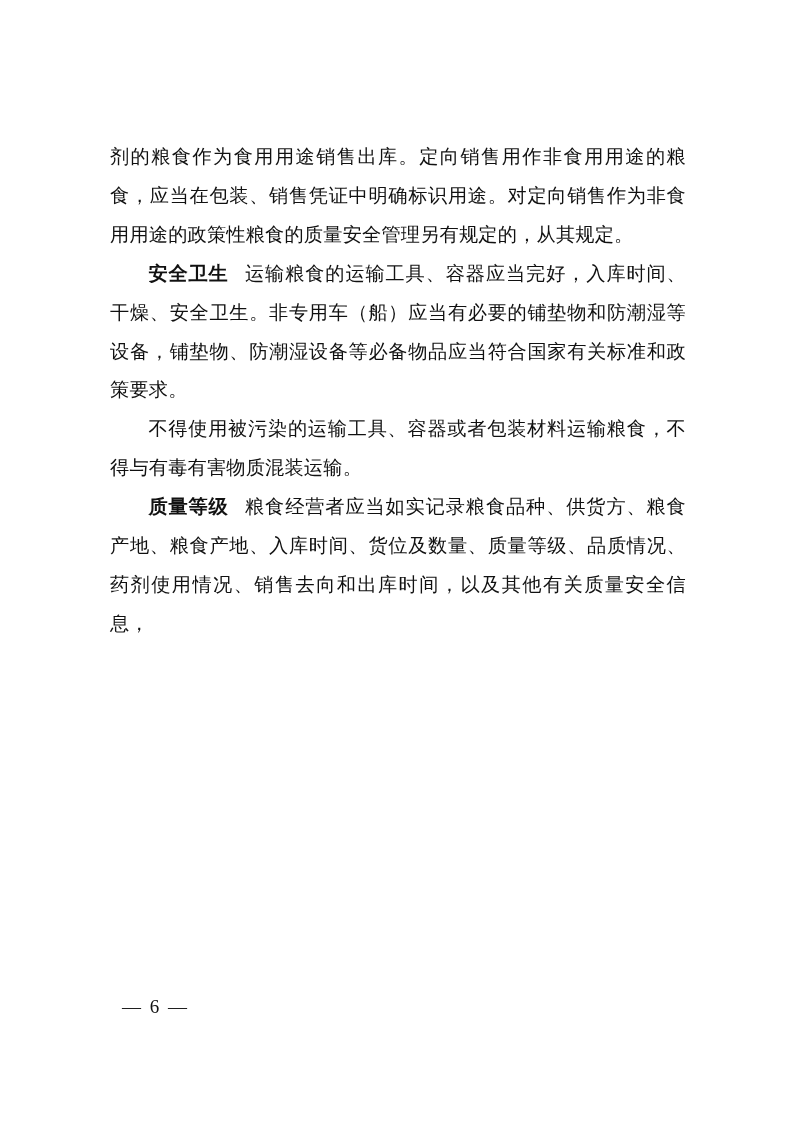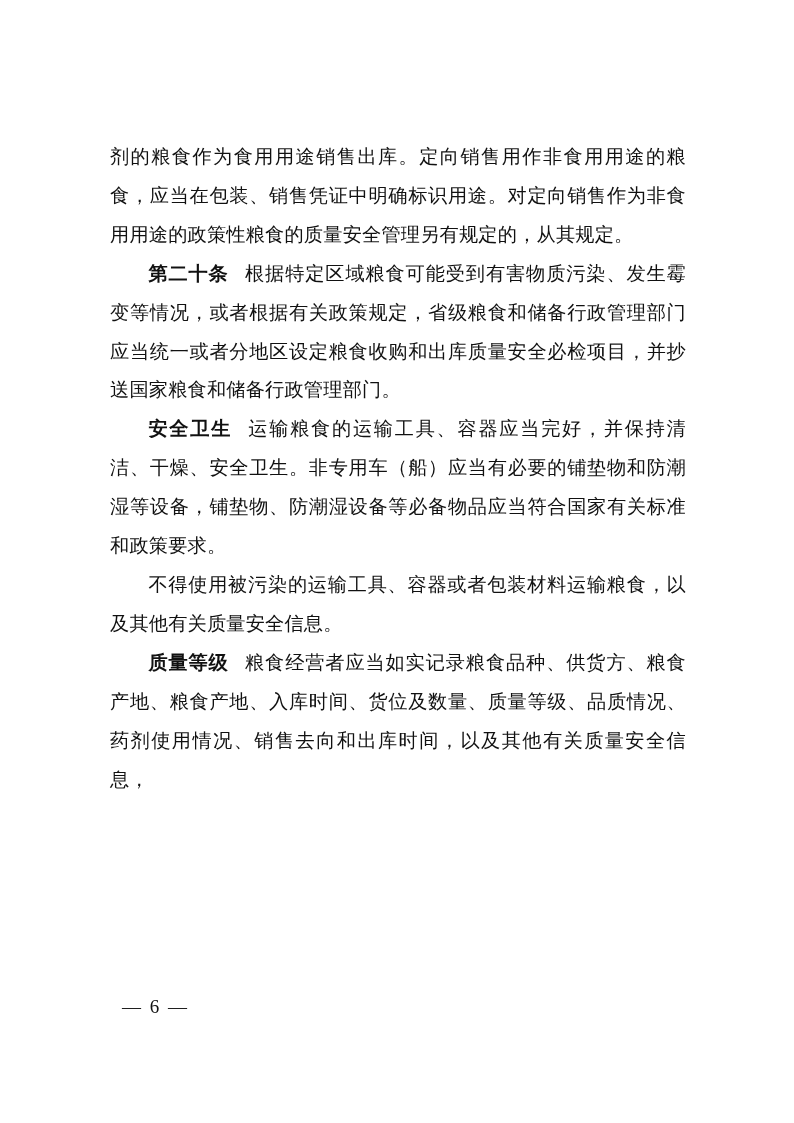--- a/index.html
+++ b/index.html
@@ -49,19 +49,18 @@
     letter-spacing: 2px;
     color: #111111;
   }
 </style>
 </head>
 <body>
 
 <div class="page">
   <div class="doc-body" id="doc-body">
       <p class="para"><span>剂的粮食作为食用用途销售出库。定向销售用作非食用用途的粮食，应当在包装、销售凭证中明确标识用途。对定向销售作为非食用用途的政策性粮食的质量安全管理另有规定的，从其规定。</span></p>
-      <p class="para indent"><span class="article-no">第二十条</span><span>根据特定区域粮食可能受到有害物质污染、发生霉变等情况，或者根据有关政策规定，省级粮食和储备行政管理部门应当统一或者分地区设定粮食收购和出库质量安全必检项目，并抄送国家粮食和储备行政管理部门。</span></p>
-      <p class="para indent"><span class="article-no">安全卫生</span><span>运输粮食的运输工具、容器应当完好，并保持清洁、干燥、安全卫生。非专用车（船）应当有必要的铺垫物和防潮湿等设备，铺垫物、防潮湿设备等必备物品应当符合国家有关标准和政策要求。</span></p>
-      <p class="para indent"><span>不得使用被污染的运输工具、容器或者包装材料运输粮食，以及其他有关质量安全信息。</span></p>
+      <p class="para indent"><span class="article-no">安全卫生</span><span>运输粮食的运输工具、容器应当完好，入库时间、干燥、安全卫生。非专用车（船）应当有必要的铺垫物和防潮湿等设备，铺垫物、防潮湿设备等必备物品应当符合国家有关标准和政策要求。</span></p>
+      <p class="para indent"><span>不得使用被污染的运输工具、容器或者包装材料运输粮食，不得与有毒有害物质混装运输。</span></p>
       <p class="para indent"><span class="article-no">质量等级</span><span>粮食经营者应当如实记录粮食品种、供货方、粮食产地、粮食产地、入库时间、货位及数量、质量等级、品质情况、药剂使用情况、销售去向和出库时间，以及其他有关质量安全信息，</span></p>
     </div>
   <div class="page-number">— 6 —</div>
 </div>
 
 </body></html>

